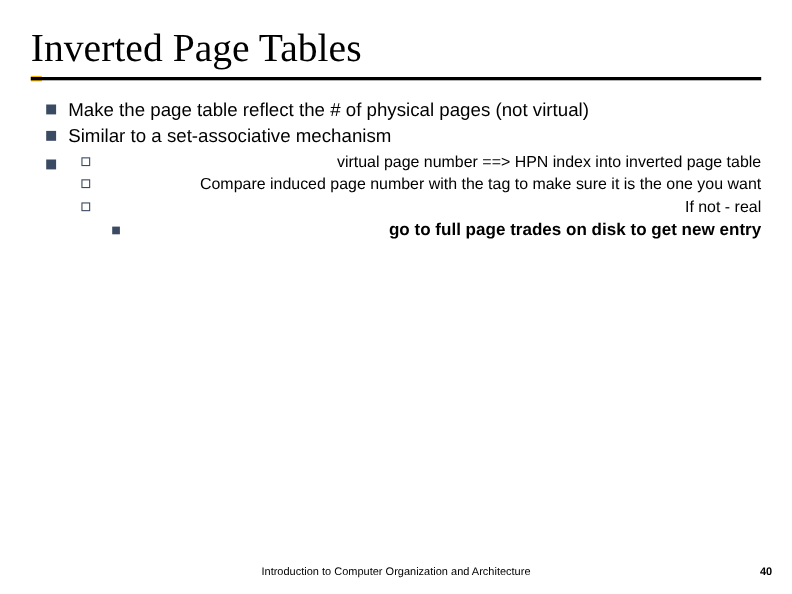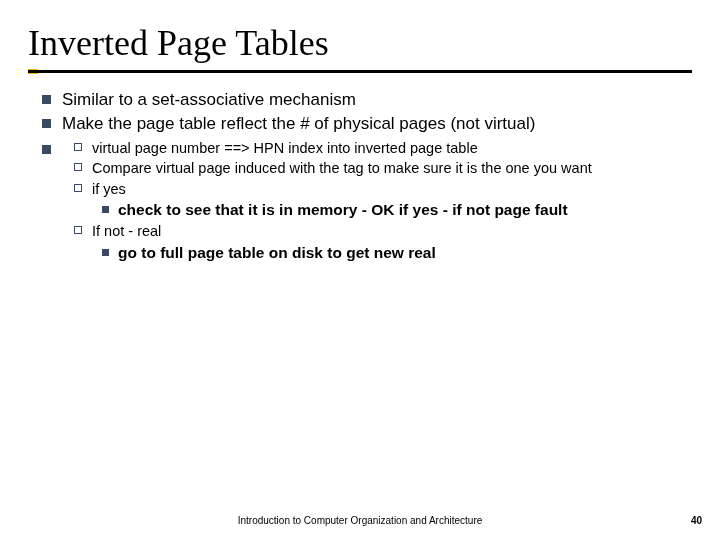--- a/index.html
+++ b/index.html
@@ -57,20 +57,21 @@
     content: "";
     position: absolute;
     left: 14px;
     top: 6px;
     width: 9px;
     height: 9px;
     background: #3b4a63;
   }
   .lvl2 {
     margin-top: 4px;
+    text-align: right;
   }
   .lvl2 > li {
     position: relative;
     padding-left: 30px;
     font-size: 14.5px;
     line-height: 1.28;
     margin-bottom: 2px;
   }
   .lvl2 > li::before {
     content: "";
@@ -126,36 +127,30 @@
 <body>
 
 <div class="slide">
   <h1 class="title">Inverted Page Tables</h1>
   <div class="rule-wrap">
     <div class="rule-accent"></div>
     <div class="rule-main"></div>
   </div>
 
   <ul class="lvl1">
+    <li><span>Make the page table reflect the # of physical pages (not virtual)</span></li>
     <li><span>Similar to a set-associative mechanism</span></li>
-    <li><span>Make the page table reflect the # of physical pages (not virtual)</span></li>
     <li>
       <ul class="lvl2">
         <li><span>virtual page number ==&gt; HPN index into inverted page table</span></li>
-        <li><span>Compare virtual page induced with the tag to make sure it is the one you want</span></li>
-        <li>
-          <span>if yes</span>
-          <ul class="lvl3">
-            <li><span>check to see that it is in memory - OK if yes - if not page fault</span></li>
-          </ul>
-        </li>
+        <li><span>Compare induced page number with the tag to make sure it is the one you want</span></li>
         <li>
           <span>If not - real</span>
           <ul class="lvl3">
-            <li><span>go to full page table on disk to get new real</span></li>
+            <li><span>go to full page trades on disk to get new entry</span></li>
           </ul>
         </li>
       </ul>
     </li>
   </ul>
 
   <div class="footer">
     <div class="footer-title">Introduction to Computer Organization and Architecture</div>
     <div class="footer-num">40</div>
   </div>

